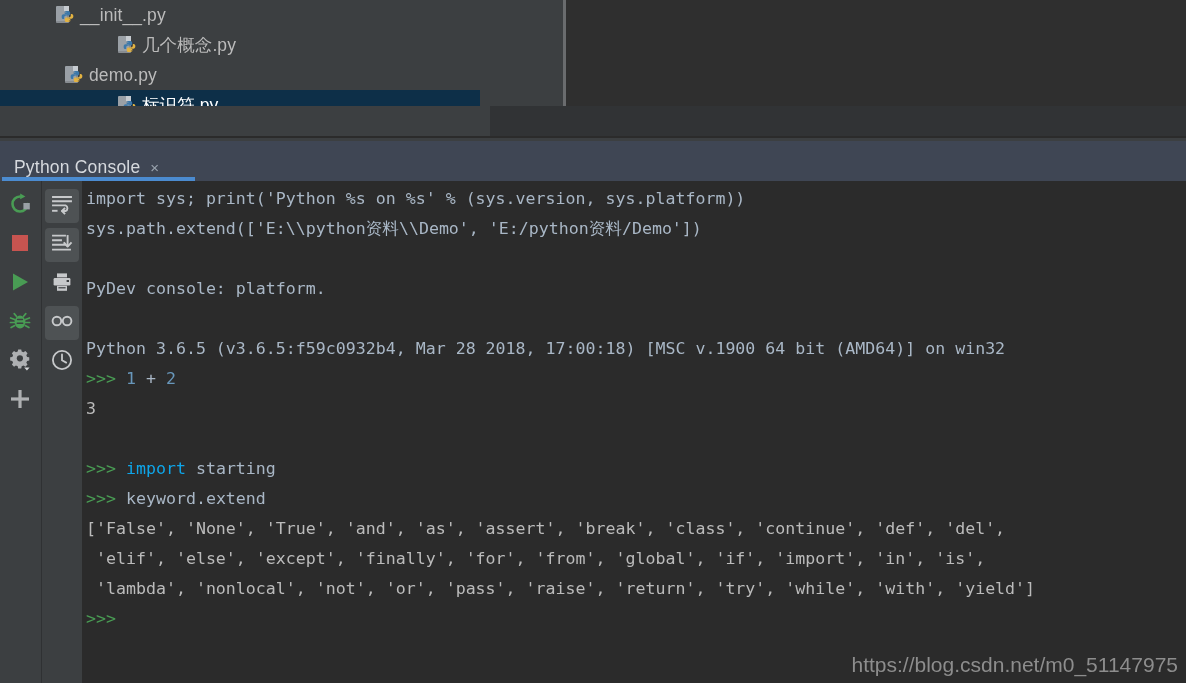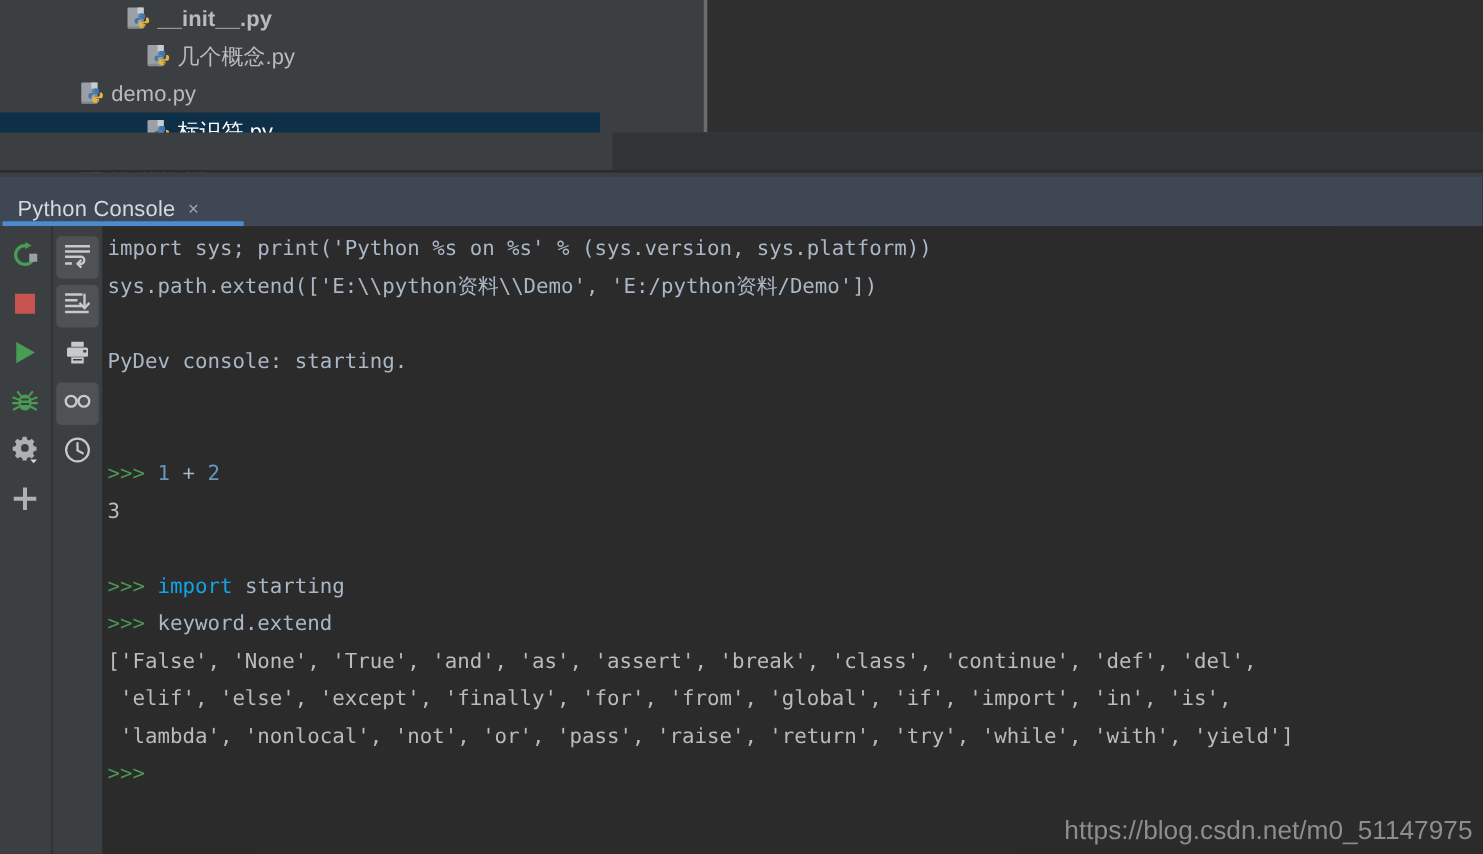--- a/index.html
+++ b/index.html
@@ -63,21 +63,21 @@
              font-family:"Liberation Sans","DejaVu Sans",sans-serif;}
 </style>
 </head>
 <body>
 
 <div id="root">
 
   <div class="top-area">
 
     <div class="proj-panel" id="proj-panel">
-        <div class="tree-row" style="padding-left: 102px; font-weight: bold;">
+        <div class="tree-row" style="padding-left: 56px;">
           <span class="pyicon">
             <span class="doc"></span>
             <span class="fold"></span>
             <svg class="snake" viewBox="0 0 16 16">
               <path fill="#3c78aa" d="M7.8 1.1c-1.9 0-3.3.5-3.3 2v1.7h3.4v.5H3.2c-1.4 0-2.4 1-2.4 2.9 0 1.8.7 2.9 2 2.9h1.1V9.2c0-1.4 1.2-2.5 2.6-2.5h2.8c1.2 0 2-1 2-2.1V3.1c0-1.1-1-2-2.4-2H7.8zM6 2.1c.4 0 .7.3.7.7s-.3.7-.7.7-.7-.3-.7-.7.3-.7.7-.7z"></path>
               <path fill="#e3b341" d="M8.2 14.9c1.9 0 3.3-.5 3.3-2v-1.7H8.1v-.5h4.7c1.4 0 2.4-1 2.4-2.9 0-1.8-.7-2.9-2-2.9h-1.1v1.9c0 1.4-1.2 2.5-2.6 2.5H6.7c-1.2 0-2 1-2 2.1v1.5c0 1.1 1 2 2.4 2h1.1zM10 13.9c-.4 0-.7-.3-.7-.7s.3-.7.7-.7.7.3.7.7-.3.7-.7.7z"></path>
             </svg>
           </span>
           <span class="lbl">__init__.py</span>
         </div>
@@ -248,21 +248,22 @@
           <circle cx="12" cy="12" r="9.1"></circle>
           <path d="M12 6.4 V12.3 L16.2 14.6" stroke-linecap="round"></path>
         </svg>
       </span>
     </div>
   </div>
 
   <div class="console" id="console">
       <div class="cl" style="top: 3px;"><span class="plain">import sys; print('Python %s on %s' % (sys.version, sys.platform))</span></div>
       <div class="cl" style="top: 33px;"><span class="plain">sys.path.extend(['E:\\python资料\\Demo', 'E:/python资料/Demo'])</span></div>
-      <div class="cl" style="top: 93px;"><span class="plain">PyDev console: starting.</span></div>
+      <div class="cl" style="top: 93px;"><span class="plain">PyDev console: platform.</span></div>
+      <div class="cl" style="top: 153px;"><span class="plain">Python 3.6.5 (v3.6.5:f59c0932b4, Mar 28 2018, 17:00:18) [MSC v.1900 64 bit (AMD64)] on win32</span></div>
       <div class="cl" style="top: 183px;"><span class="prompt">&gt;&gt;&gt; </span><span class="num">1</span><span class="plain"> + </span><span class="num">2</span></div>
       <div class="cl" style="top: 213px;"><span class="out">3</span></div>
       <div class="cl" style="top: 273px;"><span class="prompt">&gt;&gt;&gt; </span><span class="kw">import</span><span class="plain"> starting</span></div>
       <div class="cl" style="top: 303px;"><span class="prompt">&gt;&gt;&gt; </span><span class="plain">keyword.extend</span></div>
       <div class="cl" style="top: 333px;"><span class="out">['False', 'None', 'True', 'and', 'as', 'assert', 'break', 'class', 'continue', 'def', 'del',</span></div>
       <div class="cl" style="top: 363px;"><span class="out"> 'elif', 'else', 'except', 'finally', 'for', 'from', 'global', 'if', 'import', 'in', 'is',</span></div>
       <div class="cl" style="top: 393px;"><span class="out"> 'lambda', 'nonlocal', 'not', 'or', 'pass', 'raise', 'return', 'try', 'while', 'with', 'yield']</span></div>
       <div class="cl" style="top: 423px;"><span class="prompt">&gt;&gt;&gt;</span></div>
     </div>
 

